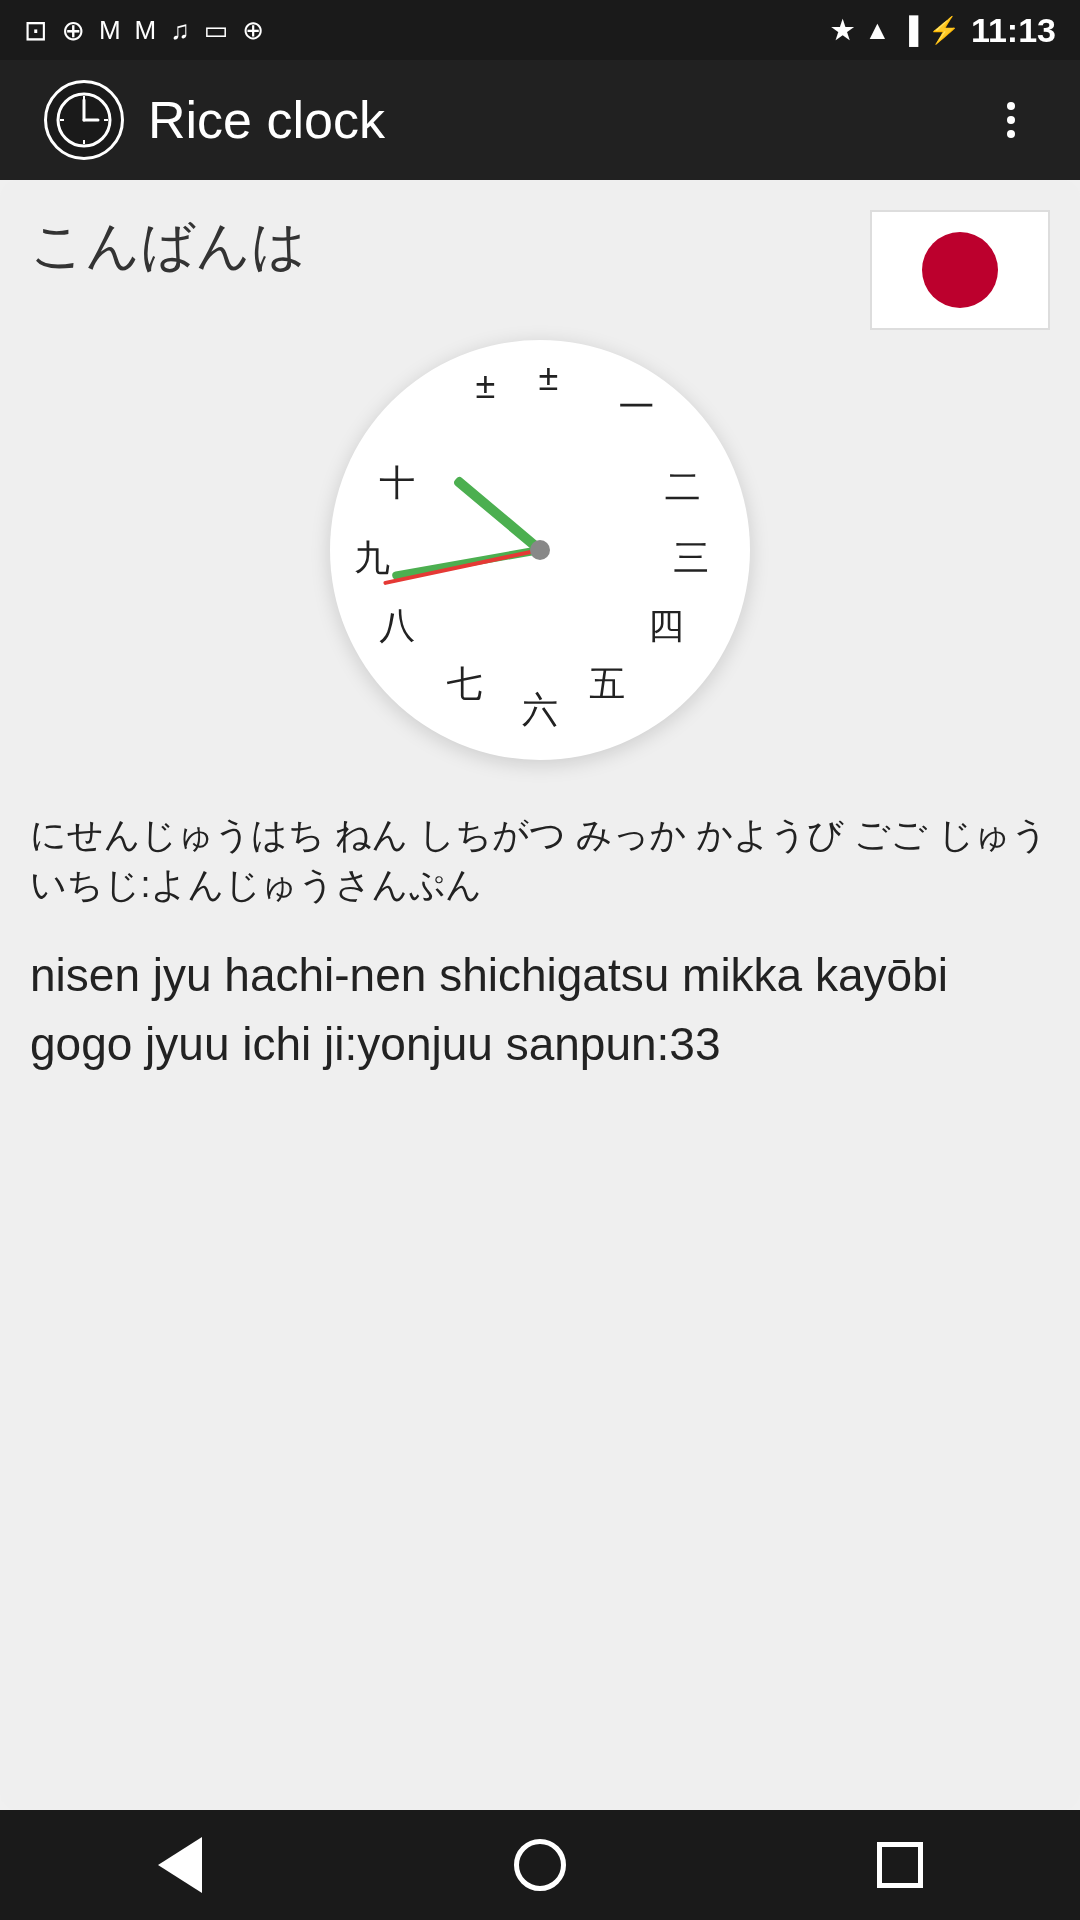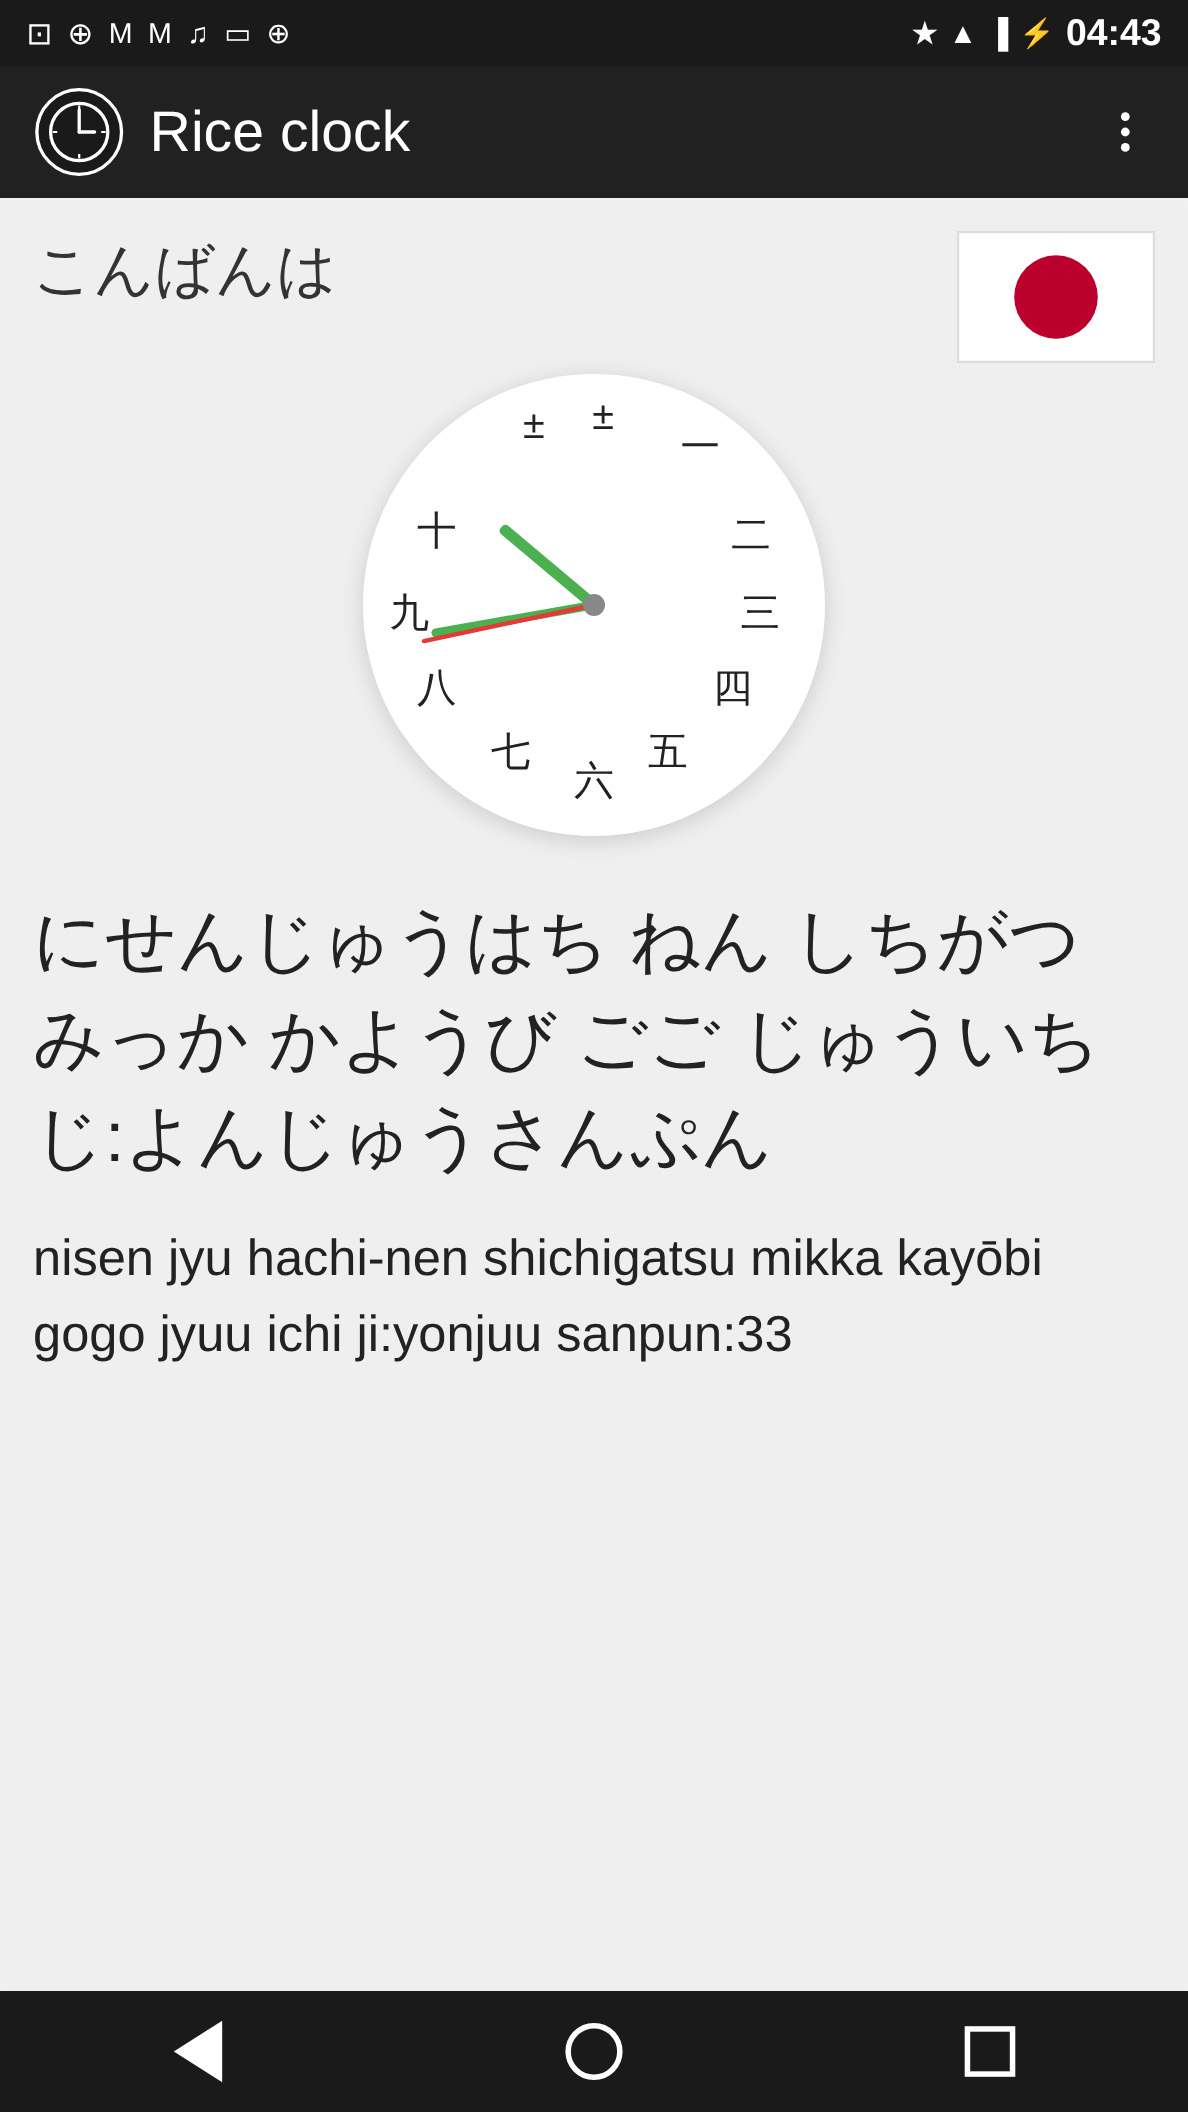--- a/index.html
+++ b/index.html
@@ -43,21 +43,21 @@
       color: white;
     }
 
     
     .app-bar {
       background: #212121;
       height: 120px;
       display: flex;
       align-items: center;
       justify-content: space-between;
-      padding: 0 32px;
+      padding: 0 44px;
     }
     .app-bar-left {
       display: flex;
       align-items: center;
       gap: 24px;
     }
     .app-bar-clock-icon {
       width: 80px;
       height: 80px;
       border-radius: 50%;
@@ -190,21 +190,21 @@
       background: #888;
       border-radius: 50%;
       top: 50%;
       left: 50%;
       transform: translate(-50%, -50%);
       z-index: 10;
     }
 
     
     .japanese-text {
-      font-size: 64px;
+      font-size: 36px;
       color: #222;
       line-height: 1.4;
       margin-top: 20px;
     }
     .romaji-text {
       font-size: 46px;
       color: #222;
       line-height: 1.5;
       margin-top: 0;
     }
@@ -260,21 +260,21 @@
     <span style="font-size:26px;">M</span>
     <span style="font-size:26px;">♫</span>
     <span style="font-size:26px;">▭</span>
     <span style="font-size:26px;">⊕</span>
   </div>
   <div class="status-icons-right">
     <span style="font-size:26px;">★</span>
     <span style="font-size:26px;">▲</span>
     <span style="font-size:26px;">▐</span>
     <span style="font-size:26px;">⚡</span>
-    <span class="status-time">04:43</span>
+    <span class="status-time">11:13</span>
   </div>
 </div>
 
 <div class="app-bar">
   <div class="app-bar-left">
 
     <div class="app-bar-clock-icon">
       <svg width="60" height="60" viewBox="0 0 60 60">
         <circle cx="30" cy="30" r="26" fill="none" stroke="white" stroke-width="3"></circle>
 

